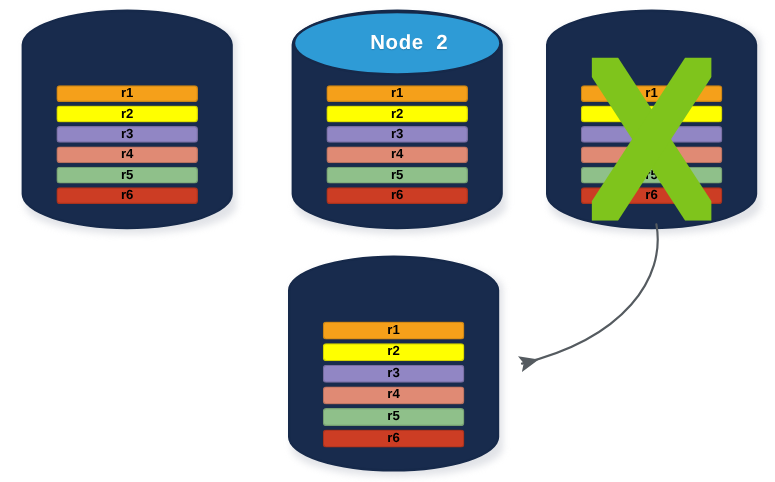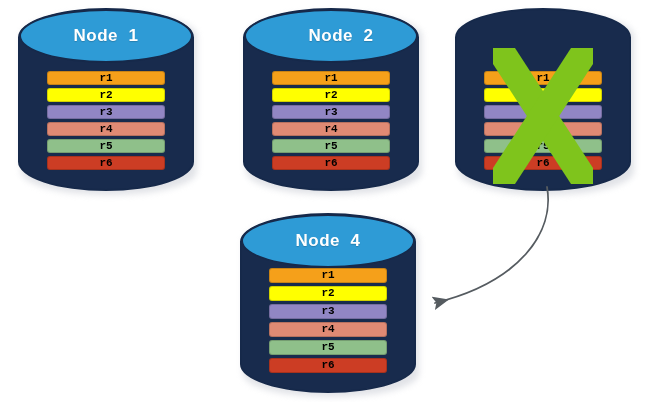--- a/index.html
+++ b/index.html
@@ -79,21 +79,20 @@
   }
 
   
   .records {
     position: absolute;
     left: 0;
     right: 0;
     display: flex;
     flex-direction: column;
     align-items: center;
-    font-family: Liberation Mono, monospace;
   }
 
   .record {
     position: relative;
     box-sizing: border-box;
     display: flex;
     align-items: center;
     justify-content: center;
     border-radius: 3px;
     color: #000000;
@@ -140,23 +139,20 @@
   }
 </style>
 </head>
 <body style="background: rgb(255, 255, 255);">
 
 <div id="stage">
 
   <div class="node" id="node-1">
     <div class="node-shadow"></div>
     <div class="node-body" style="background: rgb(24, 43, 77); border-color: rgb(22, 41, 74);"></div>
-    <div class="node-cap" style="background: rgb(46, 155, 214); border-color: rgb(22, 41, 74);">
-      <span class="node-title" style="color: rgb(255, 255, 255);">Node  1</span>
-    </div>
     <div class="records">
       <div class="record" style="background: rgb(245, 160, 26); color: rgb(0, 0, 0);">r1</div>
       <div class="record" style="background: rgb(255, 255, 0); color: rgb(0, 0, 0);">r2</div>
       <div class="record" style="background: rgb(145, 134, 196); color: rgb(0, 0, 0);">r3</div>
       <div class="record" style="background: rgb(224, 138, 116); color: rgb(0, 0, 0);">r4</div>
       <div class="record" style="background: rgb(143, 192, 138); color: rgb(0, 0, 0);">r5</div>
       <div class="record" style="background: rgb(204, 61, 36); color: rgb(0, 0, 0);">r6</div>
     </div>
   </div>
 
@@ -185,23 +181,20 @@
       <div class="record" style="background: rgb(145, 134, 196); color: rgb(0, 0, 0);">r3</div>
       <div class="record" style="background: rgb(224, 138, 116); color: rgb(0, 0, 0);">r4</div>
       <div class="record" style="background: rgb(143, 192, 138); color: rgb(0, 0, 0);">r5</div>
       <div class="record" style="background: rgb(204, 61, 36); color: rgb(0, 0, 0);">r6</div>
     </div>
   </div>
 
   <div class="node" id="node-4">
     <div class="node-shadow"></div>
     <div class="node-body" style="background: rgb(24, 43, 77); border-color: rgb(22, 41, 74);"></div>
-    <div class="node-cap" style="background: rgb(46, 155, 214); border-color: rgb(22, 41, 74);">
-      <span class="node-title" style="color: rgb(255, 255, 255);">Node  4</span>
-    </div>
     <div class="records">
       <div class="record" style="background: rgb(245, 160, 26); color: rgb(0, 0, 0);">r1</div>
       <div class="record" style="background: rgb(255, 255, 0); color: rgb(0, 0, 0);">r2</div>
       <div class="record" style="background: rgb(145, 134, 196); color: rgb(0, 0, 0);">r3</div>
       <div class="record" style="background: rgb(224, 138, 116); color: rgb(0, 0, 0);">r4</div>
       <div class="record" style="background: rgb(143, 192, 138); color: rgb(0, 0, 0);">r5</div>
       <div class="record" style="background: rgb(204, 61, 36); color: rgb(0, 0, 0);">r6</div>
     </div>
   </div>
 

